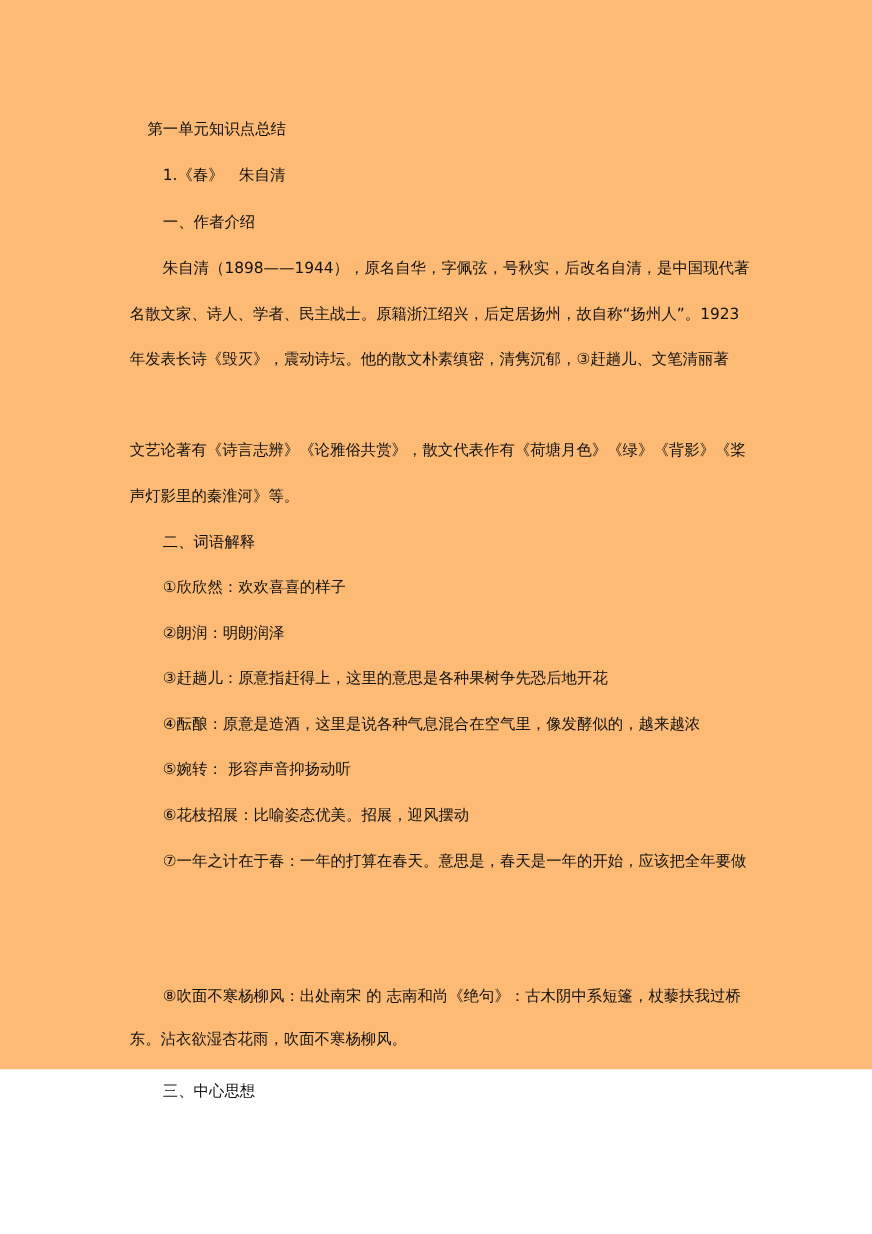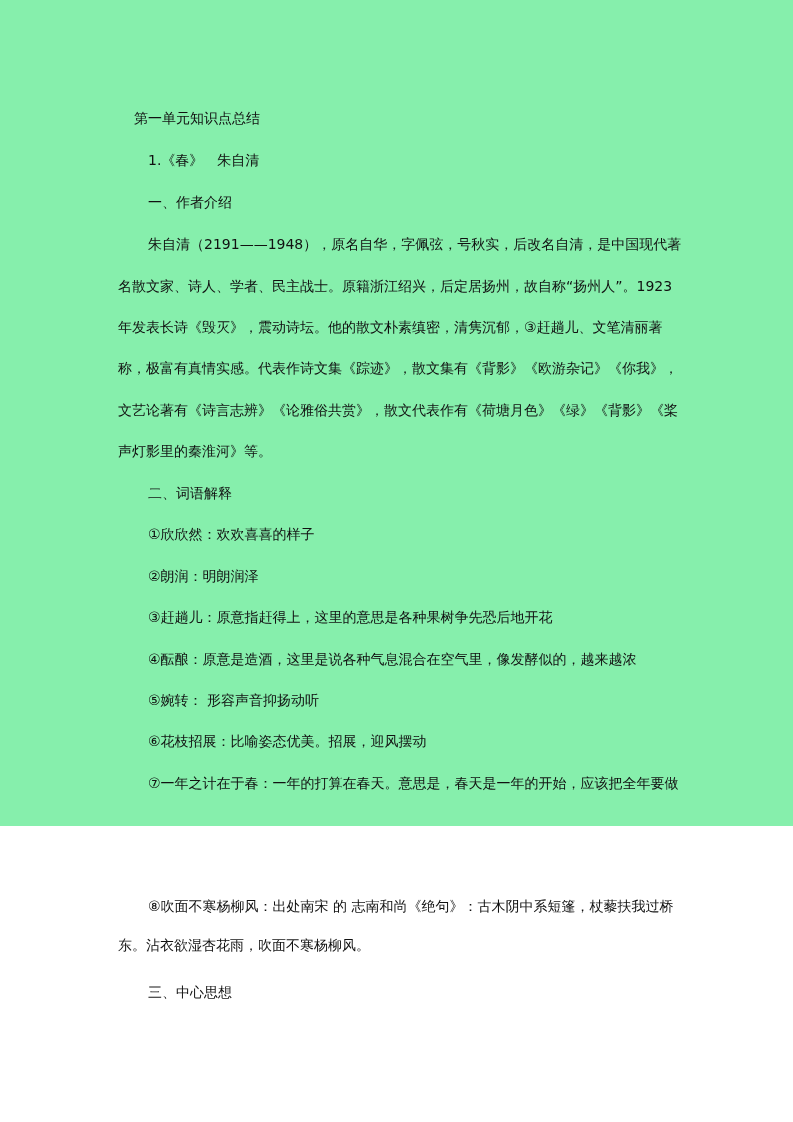--- a/index.html
+++ b/index.html
@@ -1,21 +1,21 @@
 <!DOCTYPE html>
 <html><head>
 <meta charset="utf-8">
 <style>
   html, body { margin: 0; padding: 0; background: #ffffff; }
   body {
     width: 793px; height: 1122px; position: relative; overflow: hidden;
     font-family: "DejaVu Sans", "Liberation Sans", sans-serif;
     color: #111111;
   }
-  .page { position: absolute; left: 0; top: 0; width: 793px; height: 826px; background: #86efac; }
+  .page { position: absolute; left: 0; top: 0; width: 793px; height: 972px; background: #fdba74; }
   .line {
     position: absolute;
     font-size: 14px;
     line-height: 20px;
     white-space: nowrap;
     letter-spacing: 0px;
   }
   .body-line { left: 118px; width: 560px; }
   .indent { left: 148px; }
   .title { left: 134px; }
@@ -24,24 +24,23 @@
 <body>
 
 <div class="page">
 
   <div class="line title" style="top:108px;">第一单元知识点总结</div>
 
   <div class="line indent" style="top:150px;">1.《春》　朱自清</div>
 
   <div class="line indent" style="top:192px;">一、作者介绍</div>
 
-  <div class="line indent" style="top:234px;">朱自清（2191——1948），原名自华，字佩弦，号秋实，后改名自清，是中国现代著</div>
+  <div class="line indent" style="top:234px;">朱自清（1898——1944），原名自华，字佩弦，号秋实，后改名自清，是中国现代著</div>
   <div class="line body-line" style="top:276px;">名散文家、诗人、学者、民主战士。原籍浙江绍兴，后定居扬州，故自称“扬州人”。1923</div>
   <div class="line body-line" style="top:317px;">年发表长诗《毁灭》，震动诗坛。他的散文朴素缜密，清隽沉郁，③赶趟儿、文笔清丽著</div>
-  <div class="line body-line" style="top:358px;">称，极富有真情实感。代表作诗文集《踪迹》，散文集有《背影》《欧游杂记》《你我》，</div>
   <div class="line body-line" style="top:400px;">文艺论著有《诗言志辨》《论雅俗共赏》，散文代表作有《荷塘月色》《绿》《背影》《桨</div>
   <div class="line body-line" style="top:441px;">声灯影里的秦淮河》等。</div>
 
   <div class="line indent" style="top:483px;">二、词语解释</div>
 
   <div class="line indent" style="top:524px;">①欣欣然：欢欢喜喜的样子</div>
   <div class="line indent" style="top:566px;">②朗润：明朗润泽</div>
   <div class="line indent" style="top:607px;">③赶趟儿：原意指赶得上，这里的意思是各种果树争先恐后地开花</div>
   <div class="line indent" style="top:649px;">④酝酿：原意是造酒，这里是说各种气息混合在空气里，像发酵似的，越来越浓</div>
   <div class="line indent" style="top:690px;">⑤婉转：  形容声音抑扬动听</div>

